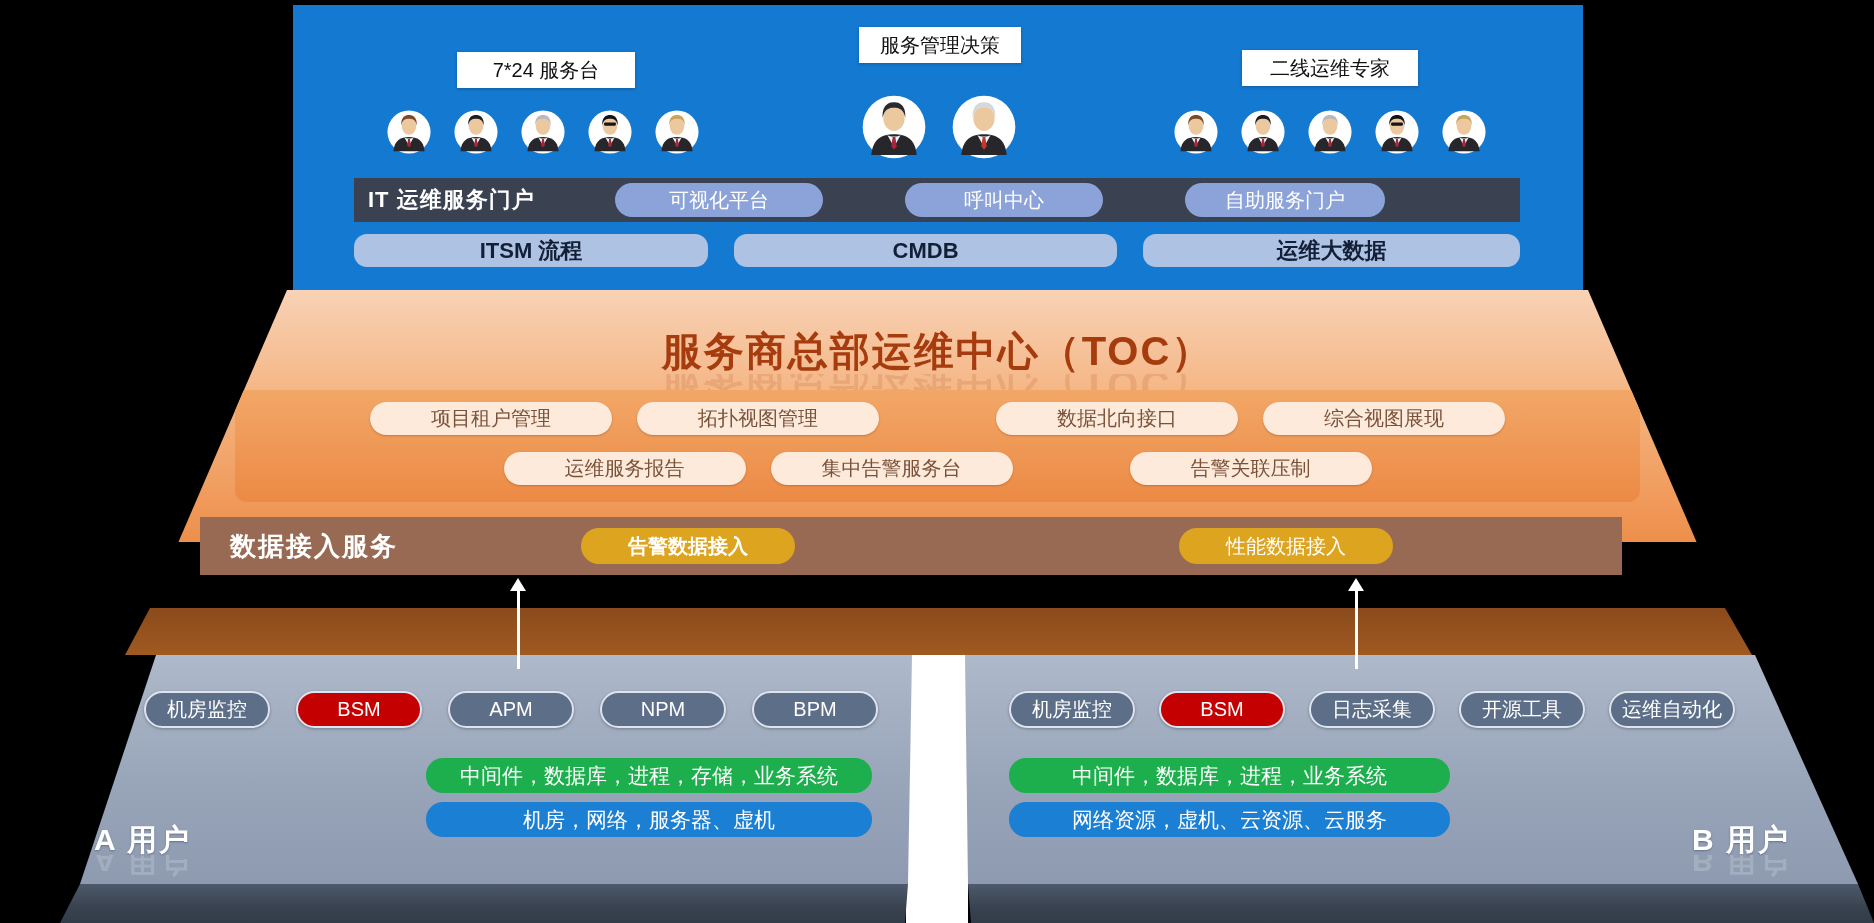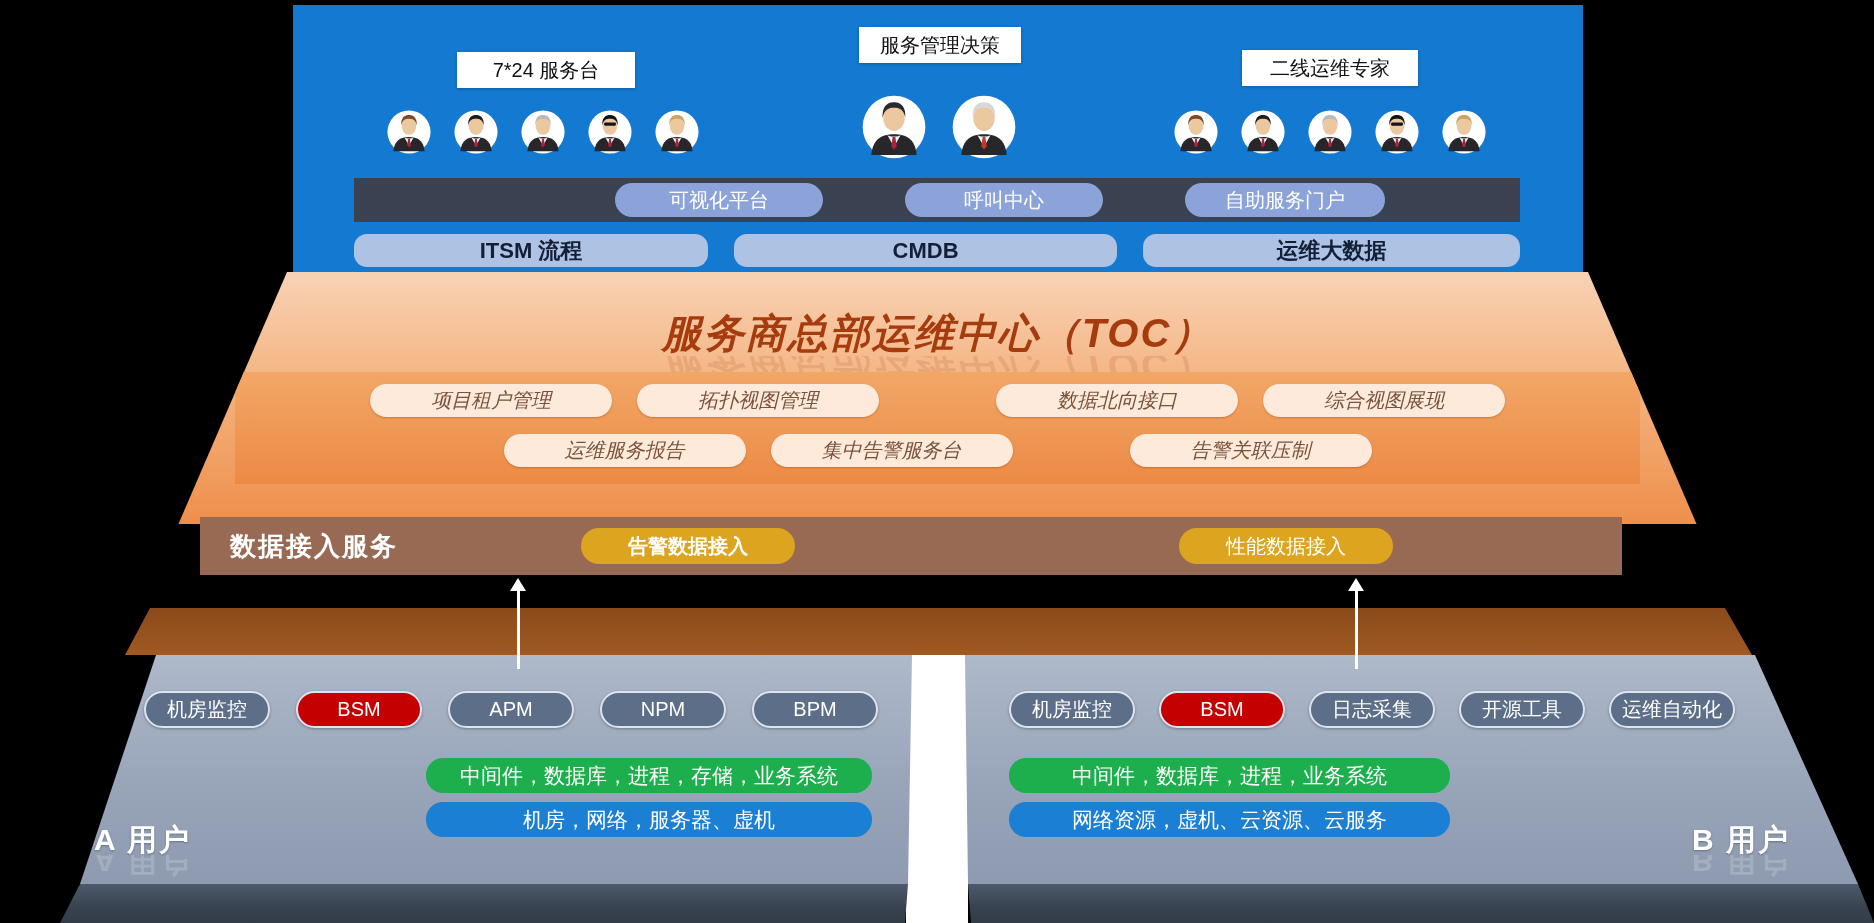--- a/index.html
+++ b/index.html
@@ -31,28 +31,28 @@
   .portal-pills div.pill:nth-of-type(3){ left:831px; width:200px; }
 
   .sys-row { position:absolute; left:61px; top:229px; width:1166px; height:33px; display:flex; gap:26px; }
   .sys-bar { height:33px; background:#aec3e4; color:#131f36; font-weight:bold; font-size:22px;
              display:flex; align-items:center; justify-content:center;border-radius:13px; }
   .sys-row div.sys-bar:nth-of-type(1){ width:355px; }
   .sys-row div.sys-bar:nth-of-type(2){ width:384px; }
   .sys-row div.sys-bar:nth-of-type(3){ width:378px; }
 
   
-  .toc-top { position:absolute; left:150px; top:272px; width:1575px; height:252px;
+  .toc-top { position:absolute; left:150px; top:290px; width:1575px; height:252px;
              clip-path:polygon(137px 0, 1438px 0, 1575px 318px, 0 318px);
-             background:linear-gradient(180deg,#f8d2b6 0%,#f4b17c 48%,#ee8f4b 100%);font-style:italic; }
+             background:linear-gradient(180deg,#f8d2b6 0%,#f4b17c 48%,#ee8f4b 100%); }
   .toc-title { position:absolute; left:0; right:0; top:34px; text-align:center;
                font-size:40px; font-weight:bold; letter-spacing:2px; }
   .toc-title-reflect { position:absolute; left:0; right:0; top:84px; text-align:center; font-size:40px;
                font-weight:bold; letter-spacing:2px; transform:scaleY(-1); opacity:.14; height:38px; overflow:hidden; }
-  .toc-panel { position:absolute; left:85px; top:100px; width:1405px; height:112px; border-radius:0;
+  .toc-panel { position:absolute; left:85px; top:100px; width:1405px; height:112px; border-radius:12px;
                background:linear-gradient(180deg,#f2a767 0%,#ec8a45 100%); }
   .toc-row { position:absolute; left:0; right:0; display:flex; justify-content:center; gap:25px; }
   .toc-row-1 { top:12px; } .toc-row-2 { top:62px; }
   .toc-btn { width:242px; height:33px; border-radius:17px; background:#fdeadb; color:#7a523a;
              font-size:20px; display:flex; align-items:center; justify-content:center;
              box-shadow:0 1px 2px rgba(120,60,20,.35); }
   .toc-row div.toc-btn:nth-of-type(2){ margin-right:92px; }
 
   .data-access { position:absolute; left:200px; top:517px; width:1422px; height:58px; background:#996a53; }
   .da-title { position:absolute; left:30px; top:0; height:58px; display:flex; align-items:center;
@@ -254,20 +254,21 @@
           <path d="M7,45 C8,33 15,29.5 24,29.5 C33,29.5 40,33 41,45 Z" fill="#26262b"></path>
           <path d="M19,30 L24,39 L29,30 C27,31.5 21,31.5 19,30 Z" fill="#f4f4f6"></path>
           <path d="M23,31.5 L25,31.5 L26,38.5 L24,41 L22,38.5 Z" fill="#a8253a"></path>
           <ellipse cx="24" cy="17.5" rx="8" ry="9.5" fill="#ecc89f"></ellipse>
           <path d="M15.5,17 C15,7.5 20,5.5 24,5.5 C28,5.5 33,7.5 32.5,17 C31,10.5 28,9.5 24,9.5 C20,9.5 17,10.5 15.5,17 Z" fill="#333" style="fill: rgb(202, 164, 94);"></path>
 
         </svg>
       </div>
 
     <div class="portal-bar">
+      <div class="portal-title">IT 运维服务门户</div>
       <div class="portal-pills">
 
           <div class="pill">可视化平台</div>
 
           <div class="pill">呼叫中心</div>
 
           <div class="pill">自助服务门户</div>
         </div>
     </div>
 

